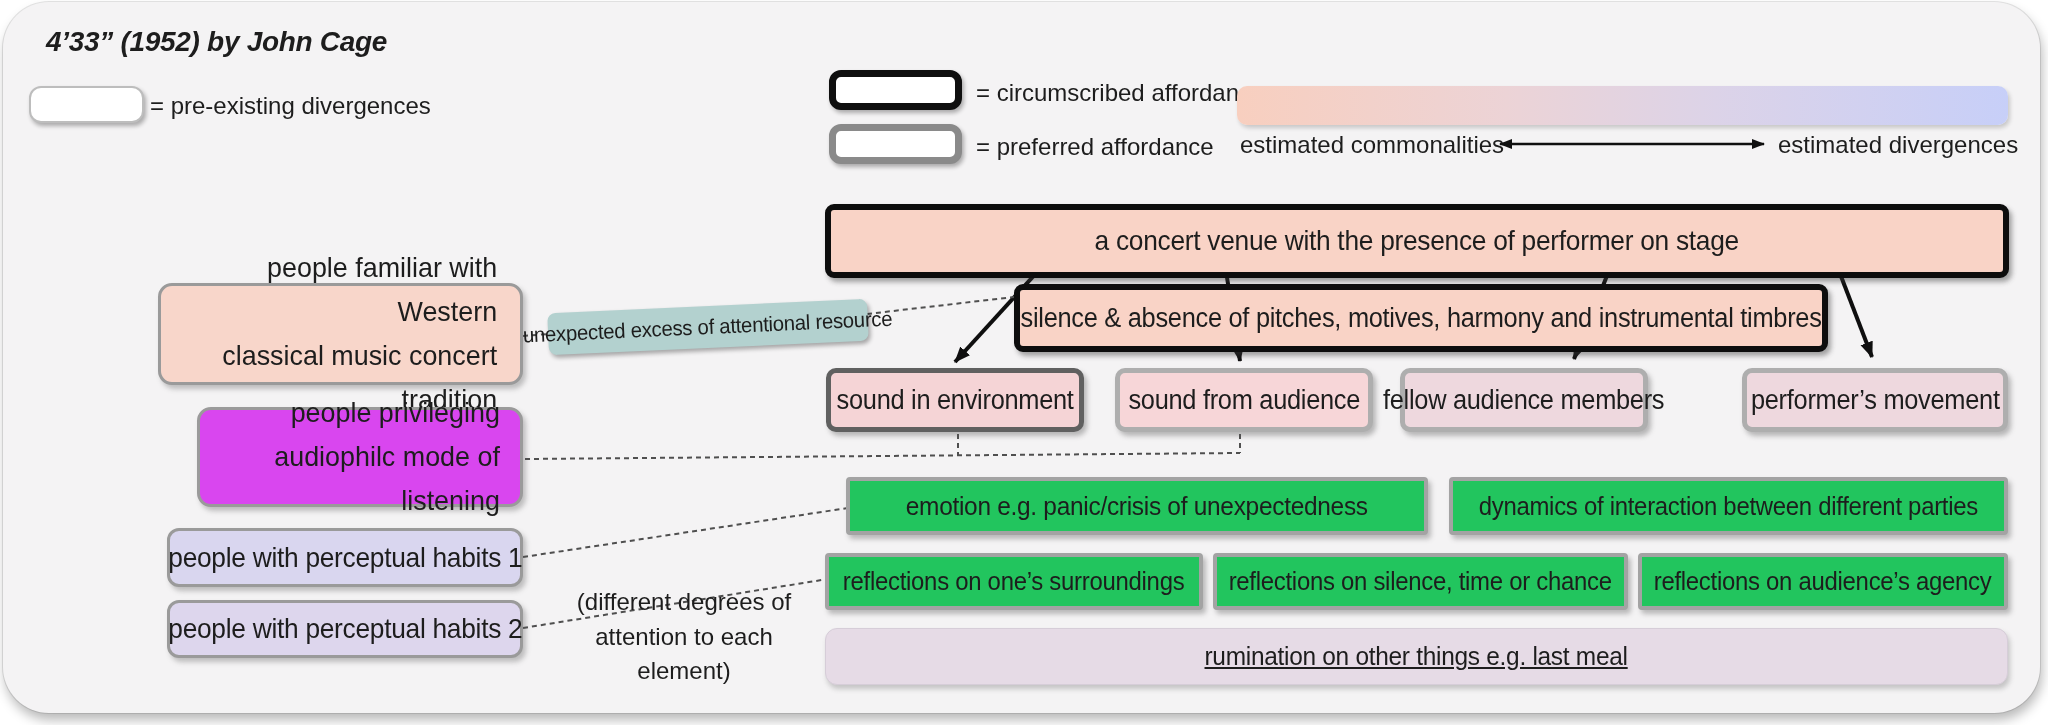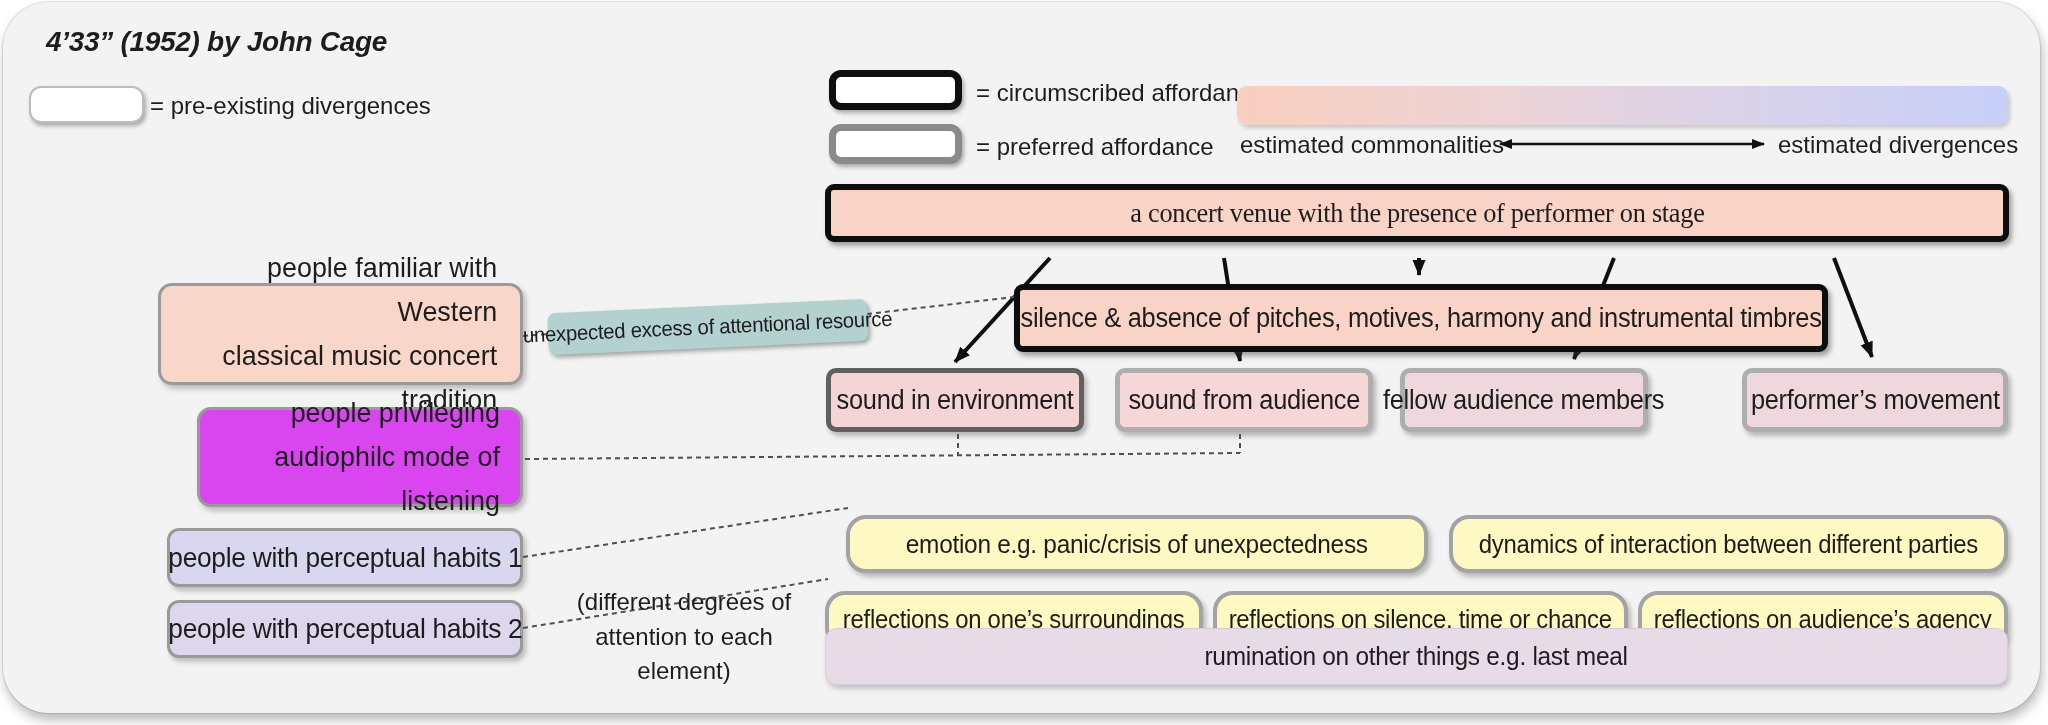--- a/index.html
+++ b/index.html
@@ -7,21 +7,21 @@
   #canvas{position:relative;width:2048px;height:725px;background:#ffffff;overflow:hidden;}
   #card{position:absolute;left:3px;top:2px;right:8px;bottom:12px;background:#f4f3f4;
         border-radius:46px;box-shadow:2px 7px 12px rgba(0,0,0,.28),0 0 0 1px #e6e6e6;}
   #wires{position:absolute;left:0;top:0;z-index:2;}
   .bx{position:absolute;z-index:3;box-sizing:border-box;display:flex;align-items:center;justify-content:center;}
   .lbl{display:inline-block;transform:scaleX(.94);white-space:nowrap;letter-spacing:-.3px;}
   .wrap{white-space:pre-line;transform:scaleX(.96);text-align:right;line-height:1.58;}
   .blk{background:#f9d3c6;border:6px solid #0d0d0d;border-radius:9px;box-shadow:3px 4px 5px rgba(60,60,60,.45);font-size:28px;}
   .el{border-radius:10px;box-shadow:3px 4px 5px rgba(90,90,90,.4);font-size:27px;}
   .aud{border:3px solid #9a9a9a;border-radius:14px;box-shadow:3px 4px 5px rgba(90,90,90,.35);font-size:28px;}
-  .resp{background:#fef9c3;border:4px solid #a3a3a3;border-radius:20px;box-shadow:3px 4px 5px rgba(90,90,90,.38);font-size:26px;margin-top:38px;}
+  .resp{background:#22c55e;border:4px solid #a3a3a3;border-radius:4px;box-shadow:3px 4px 5px rgba(90,90,90,.38);font-size:26px;}
   .legend-swatch{border-radius:12px;background:#ffffff;box-shadow:2px 3px 4px rgba(0,0,0,.3);}
   .legend-txt{position:absolute;z-index:3;font-size:24px;}
   #title{position:absolute;left:46px;top:26px;z-index:3;font-size:28px;font-style:italic;font-weight:bold;letter-spacing:-.3px;}
   #teal{background:#b3d1cf;border-radius:8px;transform:rotate(-2.6deg);box-shadow:2px 3px 4px rgba(0,0,0,.32);font-size:21px;}
   #grad{position:absolute;z-index:3;left:1237px;top:86px;width:771px;height:39px;border-radius:10px;
         background:linear-gradient(90deg,#f8cfbf 0%,#ecd3d6 35%,#dcd3e8 62%,#c7cff8 100%);
         box-shadow:2px 3px 4px rgba(0,0,0,.18);}
   #note{line-height:1.45;text-align:center;white-space:pre-line;font-size:24px;}
   #rum{background:#e6dbe6;border:1px solid #d6cdd8;border-radius:12px;box-shadow:2px 4px 5px rgba(90,90,90,.3);font-size:26px;}
 </style>
@@ -70,21 +70,21 @@
   <div class="bx legend-swatch" style="left:829px;top:70px;width:133px;height:40px;border:7px solid #0f0f0f;"></div>
   <div class="legend-txt" style="left:976px;top:79px;">= circumscribed affordance</div>
 
   <div class="bx legend-swatch" style="left:829px;top:124px;width:133px;height:40px;border:7px solid #8a8a8a;"></div>
   <div class="legend-txt" style="left:976px;top:133px;">= preferred affordance</div>
 
   <div id="grad"></div>
   <div class="legend-txt" style="left:1240px;top:131px;">estimated commonalities</div>
   <div class="legend-txt" style="left:1778px;top:131px;">estimated divergences</div>
 
-  <div class="bx blk" style="left:825px;top:184px;width:1184px;height:58px;font-family:Liberation Serif, serif;">
+  <div class="bx blk" style="left:825px;top:204px;width:1184px;height:74px;">
     <span class="lbl">a concert venue with the presence of performer on stage</span>
   </div>
 
   <div class="bx blk" style="left:1014px;top:284px;width:814px;height:68px;font-size:27px;">
     <span class="lbl">silence &amp; absence of pitches, motives, harmony and instrumental timbres</span>
   </div>
 
   <div class="bx el" style="left:1115px;top:368px;width:258px;height:64px;background:#f7d6d8;border:5px solid #aeaeae;">
     <span class="lbl">sound from audience</span>
   </div>
@@ -125,21 +125,21 @@
   </div>
   <div class="bx resp" style="left:825px;top:553px;width:378px;height:57px;">
     <span class="lbl" style="transform:scaleX(.92);">reflections on one’s surroundings</span>
   </div>
   <div class="bx resp" style="left:1213px;top:553px;width:415px;height:57px;">
     <span class="lbl" style="transform:scaleX(.92);">reflections on silence, time or chance</span>
   </div>
   <div class="bx resp" style="left:1638px;top:553px;width:370px;height:57px;">
     <span class="lbl" style="transform:scaleX(.92);">reflections on audience’s agency</span>
   </div>
-  <div class="bx" id="rum" style="left:825px;top:628px;width:1183px;height:57px;">
+  <div class="bx" id="rum" style="left:825px;top:628px;width:1183px;height:57px;text-decoration:underline;">
     <span class="lbl">rumination on other things e.g. last meal</span>
   </div>
 
   <div class="bx" id="note" style="left:548px;top:606px;width:272px;height:62px;">
     <span style="white-space:pre-line;">(different degrees of
 attention to each element)</span>
   </div>
 </div>
 
 </body></html>

